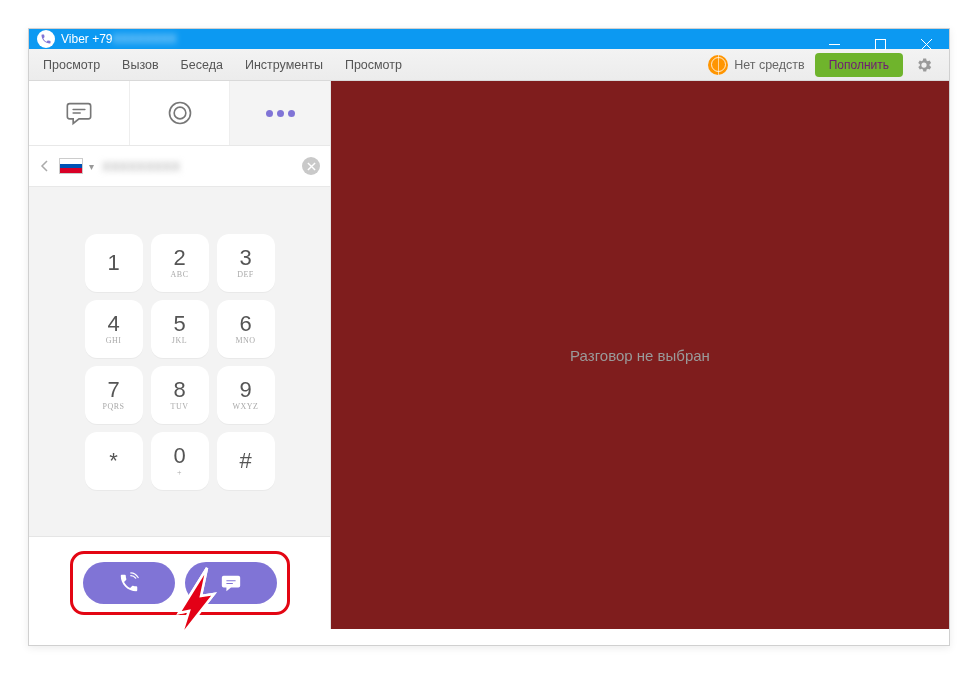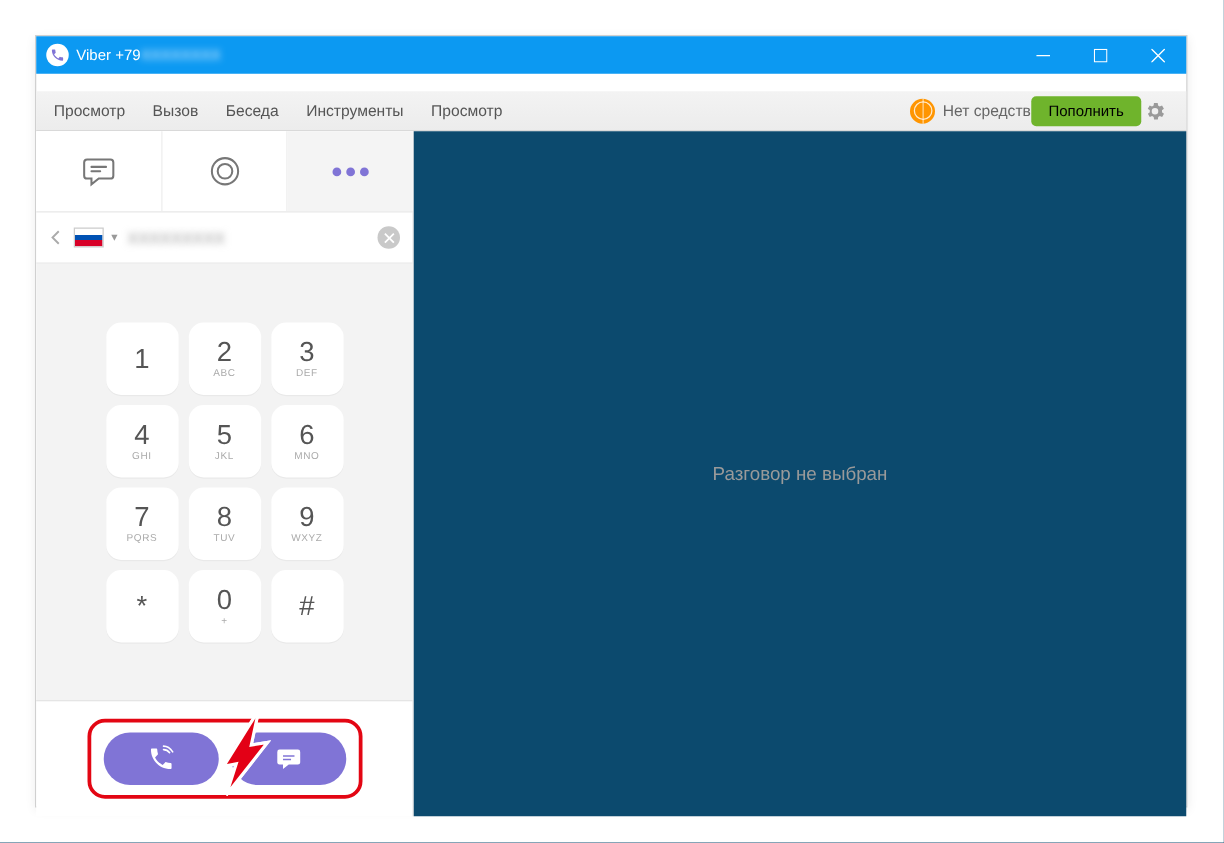--- a/index.html
+++ b/index.html
@@ -1,38 +1,38 @@
 <!DOCTYPE html>
 <html><head>
 <meta charset="utf-8">
 <style>
   * { box-sizing: border-box; margin: 0; padding: 0; font-family: "Segoe UI", Arial, sans-serif; }
   body { background: #fff; width: 979px; height: 674px; position: relative; overflow: hidden; }
 
   .app-window { position: absolute; left: 28px; top: 28px; width: 922px; height: 618px; border: 1px solid #d0d0d0; background: #fff; box-shadow: 0 2px 8px rgba(0,0,0,0.08); }
 
   
-  .titlebar { height: 30px; background: #0C99F2; display: flex; align-items: center; padding-left: 8px; color: #fff; font-size: 12px; }
+  .titlebar { height: 20px; background: #0C99F2; display: flex; align-items: center; padding-left: 8px; color: #fff; font-size: 12px; }
   .titlebar-icon { width: 18px; height: 18px; border-radius: 50%; background: #fff; display: flex; align-items: center; justify-content: center; margin-right: 6px; }
   .titlebar-icon svg { width: 12px; height: 12px; }
   .titlebar-text { flex: 1; }
   .titlebar-blur { filter: blur(3px); opacity: 0.9; }
   .win-btns { display: flex; height: 100%; }
   .win-btn { width: 46px; height: 30px; display: flex; align-items: center; justify-content: center; color: #fff; }
   .win-btn svg { width: 11px; height: 11px; }
 
   
-  .menubar { height: 32px; background: linear-gradient(#f3f3f3,#ececec); border-bottom: 1px solid #d9d9d9; display: flex; align-items: center; padding: 12px 14px; font-size: 12.5px; color: #555; margin-top: 14px; }
+  .menubar { height: 32px; background: linear-gradient(#f3f3f3,#ececec); border-bottom: 1px solid #d9d9d9; display: flex; align-items: center; padding: 12px 14px; font-size: 12.5px; color: #555; }
   .menu-item { margin-right: 22px; cursor: default; }
-  .menubar-right { margin-left: auto; display: flex; align-items: center; }
+  .menubar-right { margin-left: auto; display: flex; align-items: center; gap: 10px; }
   .balance { display: flex; align-items: center; gap: 6px; color: #666; font-size: 12.5px; }
   .balance-icon { width: 20px; height: 20px; border-radius: 50%; background: #FF9500; position: relative; }
   .balance-icon::before { content:""; position:absolute; inset:2.5px; border-radius:50%; border:1.5px solid rgba(255,255,255,0.8); }
   .balance-icon::after { content:""; position:absolute; left:50%; top:0; bottom:0; width:1px; background:rgba(255,255,255,0.6); }
-  .topup-btn { background: #6FB42C; color: #000000; font-size: 12px; padding: 5px 14px; border-radius: 4px; border: none; }
+  .topup-btn { background: #6FB42C; color: #701a75; font-size: 12px; padding: 5px 14px; border-radius: 4px; border: none; }
   .gear { width: 22px; height: 22px; display:flex; align-items:center; justify-content:center; color:#9a9a9a; }
   .gear svg { width: 18px; height: 18px; }
 
   
   .body { display: flex; height: calc(100% - 68px); }
   .sidebar { width: 302px; display: flex; flex-direction: column; border-right: 1px solid #e5e5e5; background:#fff; }
 
   
   .tabs { height: 64px; display: flex; background:#fff; }
   .tab { flex:1; display:flex; align-items:center; justify-content:center; color:#777; border-right:1px solid #eee; }
@@ -48,30 +48,30 @@
   .flag { width:24px; height:16px; position:relative; border:1px solid #ccc; background: linear-gradient(to bottom, #fff 0 33.3%, #0052B4 33.3% 66.6%, #D80027 66.6% 100%); }
   .flag-caret { color:#999; font-size:10px; margin-left:-2px; }
   .phone-text { flex:1; filter: blur(3px); color:#999; }
   .clear-btn { width:18px; height:18px; border-radius:50%; background:#c9c9c9; color:#fff; display:flex; align-items:center; justify-content:center; font-size:11px; }
 
   
   .dialpad { flex:1; background:#f3f3f3; border-bottom:1px solid #e5e5e5; display:flex; align-items:center; justify-content:center; }
   .dial-grid { display:grid; grid-template-columns: repeat(3, 58px); grid-auto-rows:58px; gap:8px; }
   .key { background:#fff; border-radius:12px; display:flex; flex-direction:column; align-items:center; justify-content:center; color:#666; box-shadow:0 1px 0 rgba(0,0,0,0.04); cursor:pointer; }
   .key-num { font-size:22px; font-weight:300; color:#555; line-height:1; }
-  .key-sub { font-size:8px; letter-spacing:0.5px; color:#aaa; margin-top:1px; }
+  .key-sub { font-size:8px; letter-spacing:0.5px; color:#aaa; margin-top:1px;font-family:Liberation Serif, serif; }
 
   
   .action-row { height: 92px; display:flex; align-items:center; justify-content:center; position:relative; }
   .action-highlight { border:3px solid #E30613; border-radius:14px; padding:8px 10px; display:flex; gap:10px; }
   .pill { width:92px; height:42px; border-radius:21px; background:#8074D6; display:flex; align-items:center; justify-content:center; color:#fff; cursor:pointer; }
   .pill svg { width:22px; height:22px; }
 
   
-  .main { flex:1; display:flex; align-items:center; justify-content:center; color:#9a9a9a; font-size:15px; background:#0c4a6e; }
+  .main { flex:1; display:flex; align-items:center; justify-content:center; color:#9a9a9a; font-size:15px; background:#7f1d1d; }
 
   
   .cursor-annot { position:absolute; left:130px; top:529px; pointer-events:none; }
   .cursor-annot svg { width:70px; height:90px; }
 </style>
 </head>
 <body>
 
 <div class="app-window">
 

